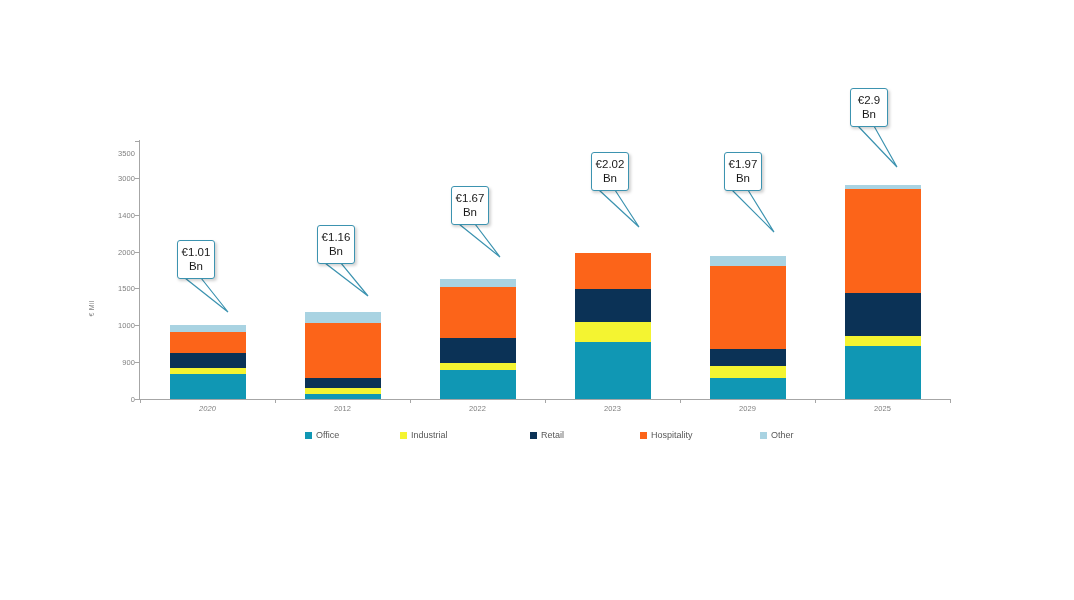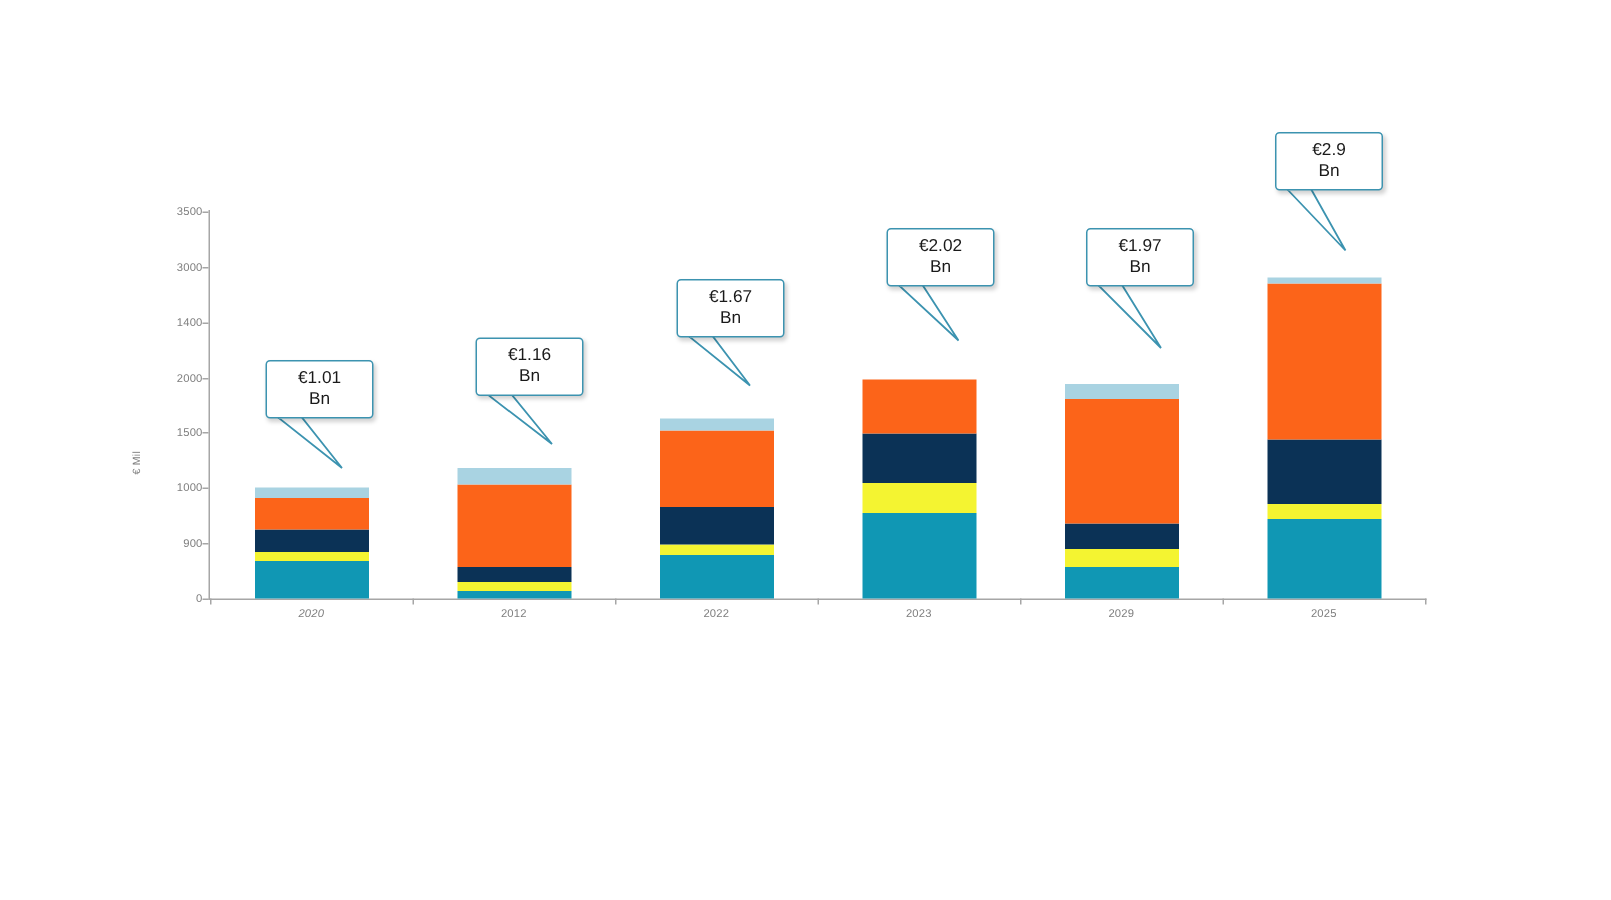--- a/index.html
+++ b/index.html
@@ -121,21 +121,21 @@
     position: absolute;
     top: 399px;
     width: 1px;
     height: 4px;
     background: #a6a6a6;
   }
 
   
   .callout {
     position: absolute;
-    width: 72px;
+    width: 38px;
     box-sizing: border-box;
     border: 1.3px solid #3c93b0;
     border-radius: 3px;
     background: #ffffff;
     padding: 4px 2px 5px 2px;
     text-align: center;
     font-size: 11.5px;
     line-height: 14px;
     color: #1a1a1a;
     box-shadow: 1.5px 2px 3px rgba(0,0,0,0.18);
@@ -182,21 +182,21 @@
   <div class="y-axis-title">€ Mil</div>
 
   <div class="y-ticks-col">
     <div class="y-tick" style="top:258px">0</div>
     <div class="y-tick" style="top:221.1px">900</div>
     <div class="y-tick" style="top:184.3px">1000</div>
     <div class="y-tick" style="top:147.4px">1500</div>
     <div class="y-tick" style="top:110.6px">2000</div>
     <div class="y-tick" style="top:73.7px">1400</div>
     <div class="y-tick" style="top:36.9px">3000</div>
-    <div class="y-tick" style="top:0px">3500</div>
+    <div class="y-tick" style="top:12px">3500</div>
   </div>
 
   <div>
     <div class="y-tickmark" style="top:399px"></div>
     <div class="y-tickmark" style="top:362.1px"></div>
     <div class="y-tickmark" style="top:325.3px"></div>
     <div class="y-tickmark" style="top:288.4px"></div>
     <div class="y-tickmark" style="top:251.6px"></div>
     <div class="y-tickmark" style="top:214.7px"></div>
     <div class="y-tickmark" style="top:177.9px"></div>
@@ -304,14 +304,36 @@
         <polygon points="4,4 20,4 46,46" fill="#ffffff" stroke="#3c93b0" stroke-width="1.2" stroke-linejoin="miter"></polygon>
         <rect x="5" y="2" width="14" height="3" fill="#ffffff"></rect>
       </svg>
       <div class="callout" style="left: 850px; top: 88px;"><span class="cl-line1">€2.9</span><span class="cl-line2">Bn</span></div>
       <svg class="callout-tail" width="51" height="53" style="left: 854px; top: 122px;">
         <polygon points="4,4 20,4 43,45" fill="#ffffff" stroke="#3c93b0" stroke-width="1.2" stroke-linejoin="miter"></polygon>
         <rect x="5" y="2" width="14" height="3" fill="#ffffff"></rect>
       </svg>
     </div>
 
+  <div class="legend" id="legend">
+      <div class="legend-item" style="left: 165px;">
+        <span class="legend-swatch" style="background: rgb(16, 151, 180);"></span>
+        <span>Office</span>
+      </div>
+      <div class="legend-item" style="left: 260px;">
+        <span class="legend-swatch" style="background: rgb(244, 244, 49);"></span>
+        <span>Industrial</span>
+      </div>
+      <div class="legend-item" style="left: 390px;">
+        <span class="legend-swatch" style="background: rgb(11, 50, 86);"></span>
+        <span>Retail</span>
+      </div>
+      <div class="legend-item" style="left: 500px;">
+        <span class="legend-swatch" style="background: rgb(252, 100, 25);"></span>
+        <span>Hospitality</span>
+      </div>
+      <div class="legend-item" style="left: 620px;">
+        <span class="legend-swatch" style="background: rgb(169, 211, 226);"></span>
+        <span>Other</span>
+      </div>
+    </div>
 
 </div>
 
 </body></html>

